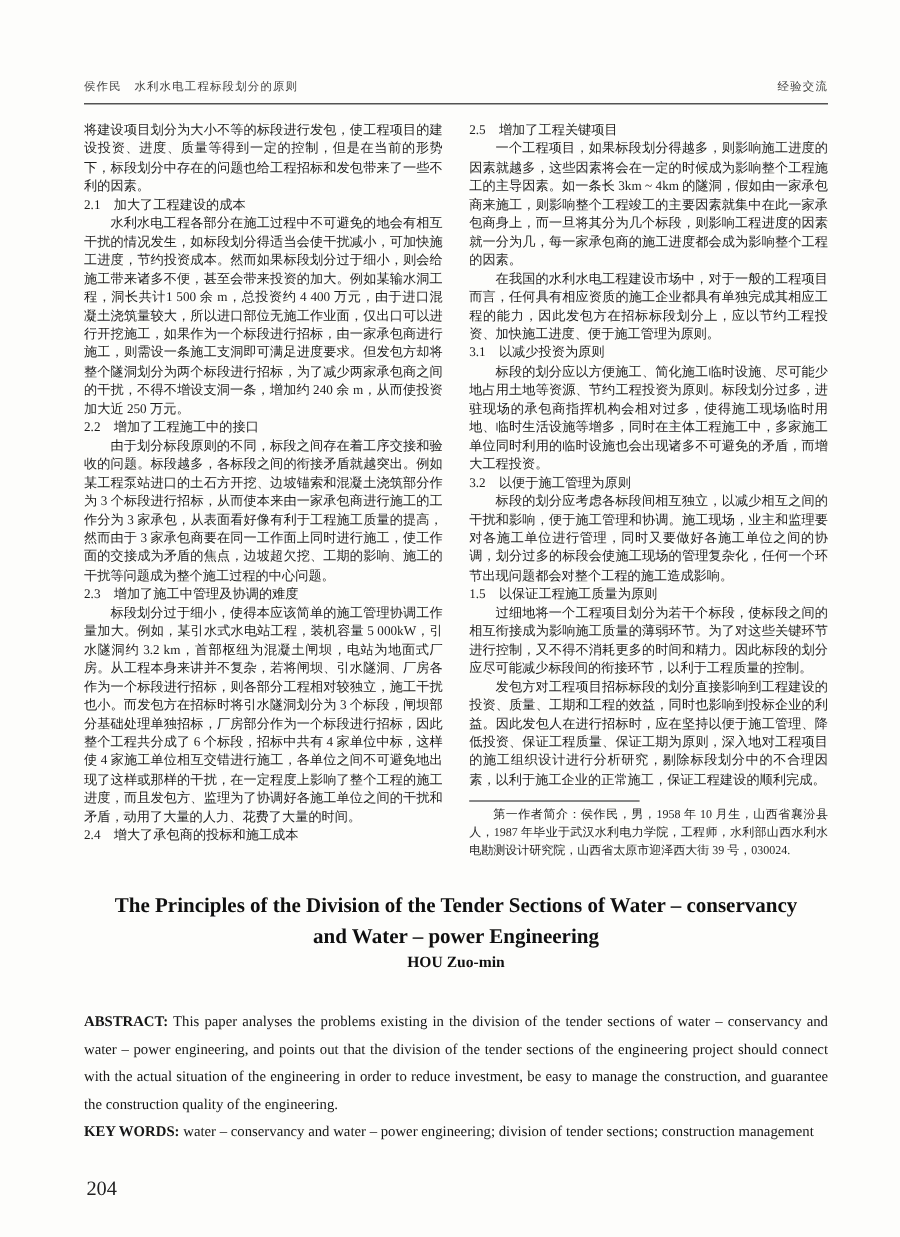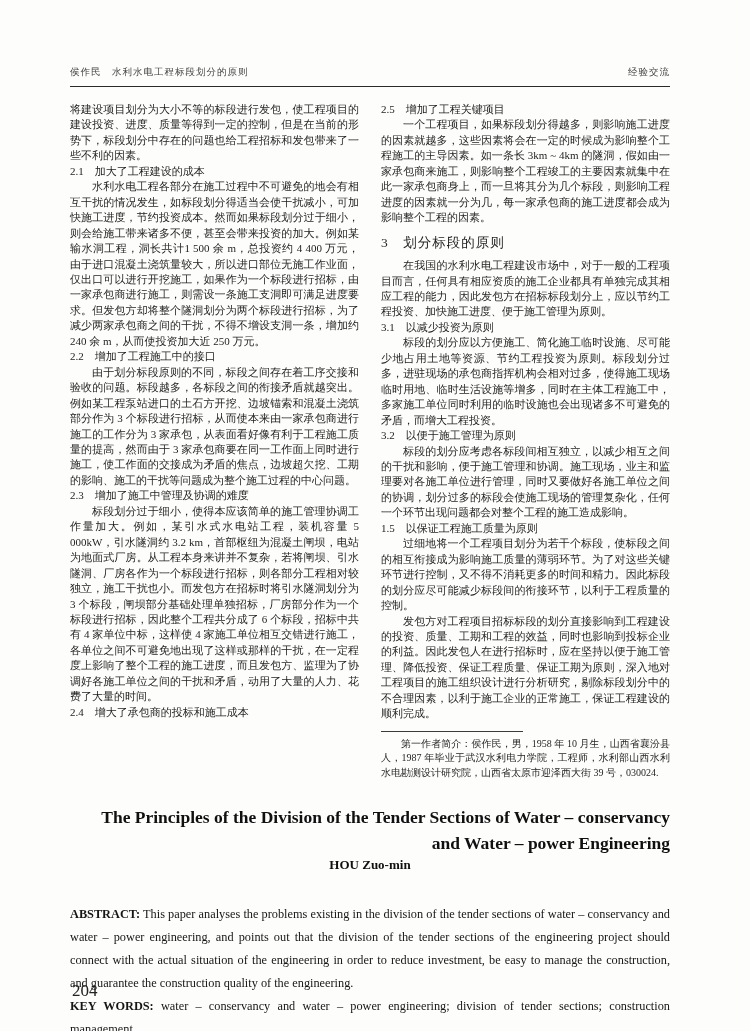--- a/index.html
+++ b/index.html
@@ -1,32 +1,32 @@
 <!DOCTYPE html>
 <html><head>
 <meta charset="utf-8">
 <style>
   html,body{margin:0;padding:0;background:#ffffff;}
   .page{
     position:relative;width:750px;height:1031px;box-sizing:border-box;
-    background:#fdfdfb;padding:66px 80px 0 70px;overflow:hidden;
+    background:#fdfdfb;padding:66px 60px 0 70px;overflow:hidden;
     font-family:"Liberation Serif","DejaVu Serif",serif;color:#1e1e1e;
   }
   .running{display:flex;justify-content:space-between;font-size:9.5px;color:#3f3f3f;letter-spacing:1px;}
   .head-rule{border-top:1.5px solid #2a2a2a;margin-top:7px;}
   .columns{display:flex;gap:22px;margin-top:15px;}
   .col{width:299px;font-size:11px;line-height:15.45px;text-align:justify;}
   .col p{margin:0;}
   p.body{text-indent:2em;}
   p.h{text-indent:0;}
   p.chapter{font-size:13.5px;letter-spacing:1px;margin:9px 0 8px !important;}
   .bio-rule{width:142px;border-top:1px solid #3a3a3a;margin:9px 0 5px;}
   p.bio{font-size:10px;line-height:14.6px;text-indent:2em;color:#262626;}
   .english{margin-top:24px;}
-  .en-title{text-align:right;font-weight:bold;font-size:17.5px;line-height:26px;color:#101010;}
+  .en-title{text-align:center;font-weight:bold;font-size:17.5px;line-height:26px;color:#101010;}
   .en-author{text-align:center;font-weight:bold;font-size:13px;margin-top:1px;color:#101010;}
   .en-abs-wrap{margin-top:30px;}
   p.en-abs{margin:0;font-size:12.3px;line-height:23px;text-align:justify;color:#161616;}
   .page-num{position:absolute;left:72px;bottom:30px;font-size:17px;color:#222;}
 </style>
 </head>
 <body>
 
 <div class="page">
 
@@ -45,21 +45,20 @@
       <p class="h">2.2　增加了工程施工中的接口</p>
       <p class="body">由于划分标段原则的不同，标段之间存在着工序交接和验收的问题。标段越多，各标段之间的衔接矛盾就越突出。例如某工程泵站进口的土石方开挖、边坡锚索和混凝土浇筑部分作为 3 个标段进行招标，从而使本来由一家承包商进行施工的工作分为 3 家承包，从表面看好像有利于工程施工质量的提高，然而由于 3 家承包商要在同一工作面上同时进行施工，使工作面的交接成为矛盾的焦点，边坡超欠挖、工期的影响、施工的干扰等问题成为整个施工过程的中心问题。</p>
       <p class="h">2.3　增加了施工中管理及协调的难度</p>
       <p class="body">标段划分过于细小，使得本应该简单的施工管理协调工作量加大。例如，某引水式水电站工程，装机容量 5 000kW，引水隧洞约 3.2 km，首部枢纽为混凝土闸坝，电站为地面式厂房。从工程本身来讲并不复杂，若将闸坝、引水隧洞、厂房各作为一个标段进行招标，则各部分工程相对较独立，施工干扰也小。而发包方在招标时将引水隧洞划分为 3 个标段，闸坝部分基础处理单独招标，厂房部分作为一个标段进行招标，因此整个工程共分成了 6 个标段，招标中共有 4 家单位中标，这样使 4 家施工单位相互交错进行施工，各单位之间不可避免地出现了这样或那样的干扰，在一定程度上影响了整个工程的施工进度，而且发包方、监理为了协调好各施工单位之间的干扰和矛盾，动用了大量的人力、花费了大量的时间。</p>
       <p class="h">2.4　增大了承包商的投标和施工成本</p>
     </div>
 
     <div class="col">
       <p class="h">2.5　增加了工程关键项目</p>
       <p class="body">一个工程项目，如果标段划分得越多，则影响施工进度的因素就越多，这些因素将会在一定的时候成为影响整个工程施工的主导因素。如一条长 3km ~ 4km 的隧洞，假如由一家承包商来施工，则影响整个工程竣工的主要因素就集中在此一家承包商身上，而一旦将其分为几个标段，则影响工程进度的因素就一分为几，每一家承包商的施工进度都会成为影响整个工程的因素。</p>
-      <p class="h chapter">3　划分标段的原则</p>
       <p class="body">在我国的水利水电工程建设市场中，对于一般的工程项目而言，任何具有相应资质的施工企业都具有单独完成其相应工程的能力，因此发包方在招标标段划分上，应以节约工程投资、加快施工进度、便于施工管理为原则。</p>
       <p class="h">3.1　以减少投资为原则</p>
       <p class="body">标段的划分应以方便施工、简化施工临时设施、尽可能少地占用土地等资源、节约工程投资为原则。标段划分过多，进驻现场的承包商指挥机构会相对过多，使得施工现场临时用地、临时生活设施等增多，同时在主体工程施工中，多家施工单位同时利用的临时设施也会出现诸多不可避免的矛盾，而增大工程投资。</p>
       <p class="h">3.2　以便于施工管理为原则</p>
       <p class="body">标段的划分应考虑各标段间相互独立，以减少相互之间的干扰和影响，便于施工管理和协调。施工现场，业主和监理要对各施工单位进行管理，同时又要做好各施工单位之间的协调，划分过多的标段会使施工现场的管理复杂化，任何一个环节出现问题都会对整个工程的施工造成影响。</p>
       <p class="h">1.5　以保证工程施工质量为原则</p>
       <p class="body">过细地将一个工程项目划分为若干个标段，使标段之间的相互衔接成为影响施工质量的薄弱环节。为了对这些关键环节进行控制，又不得不消耗更多的时间和精力。因此标段的划分应尽可能减少标段间的衔接环节，以利于工程质量的控制。</p>
       <p class="body">发包方对工程项目招标标段的划分直接影响到工程建设的投资、质量、工期和工程的效益，同时也影响到投标企业的利益。因此发包人在进行招标时，应在坚持以便于施工管理、降低投资、保证工程质量、保证工期为原则，深入地对工程项目的施工组织设计进行分析研究，剔除标段划分中的不合理因素，以利于施工企业的正常施工，保证工程建设的顺利完成。</p>
       <div class="bio-rule"></div>
       <p class="bio">第一作者简介：侯作民，男，1958 年 10 月生，山西省襄汾县人，1987 年毕业于武汉水利电力学院，工程师，水利部山西水利水电勘测设计研究院，山西省太原市迎泽西大街 39 号，030024.</p>

